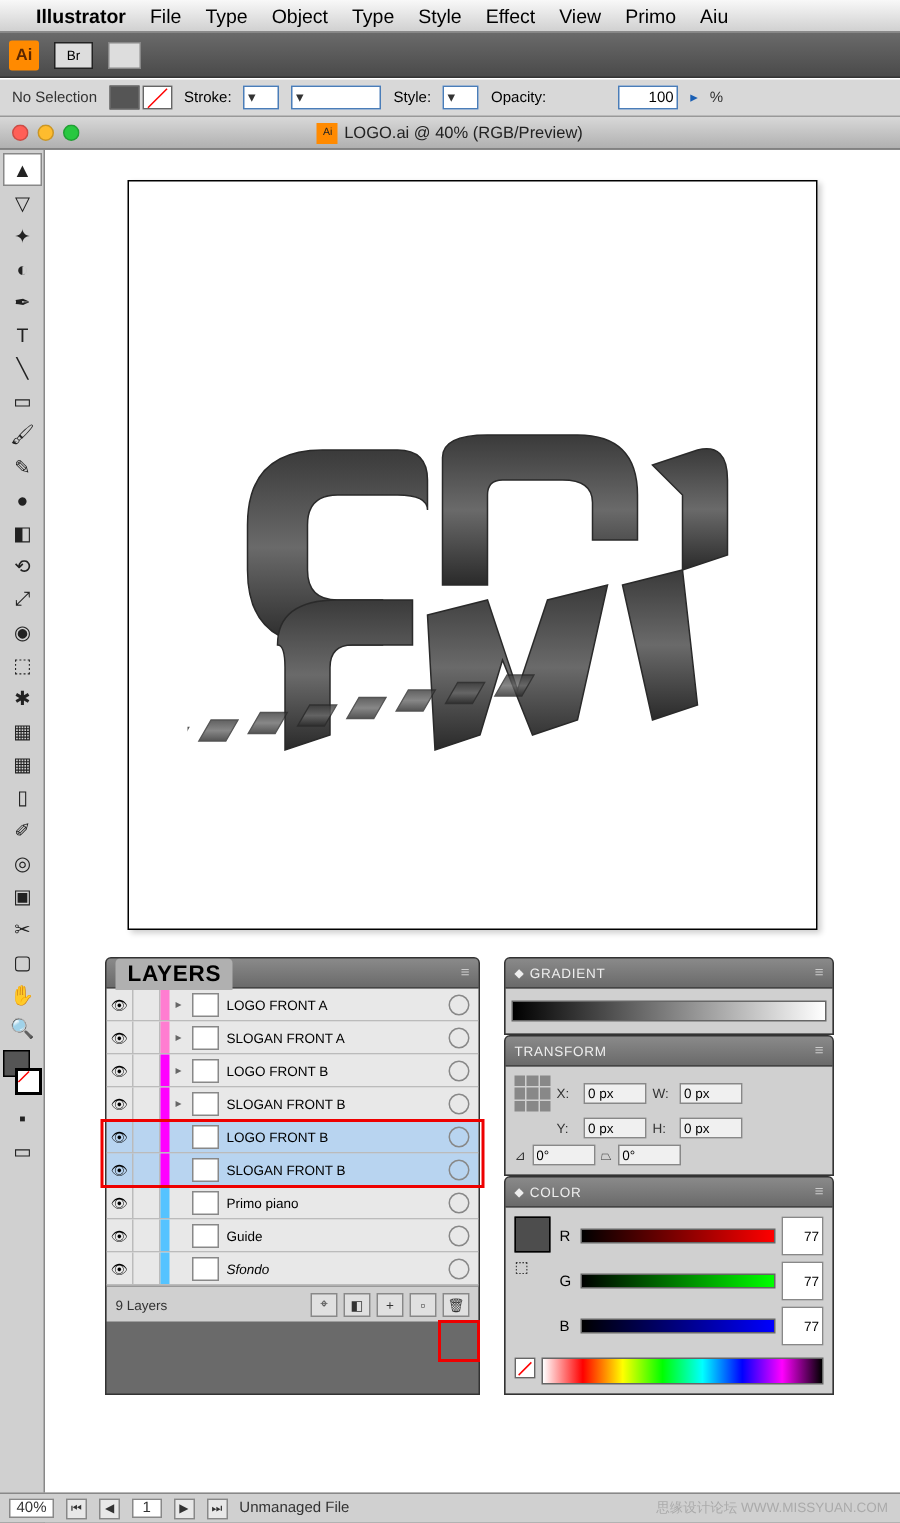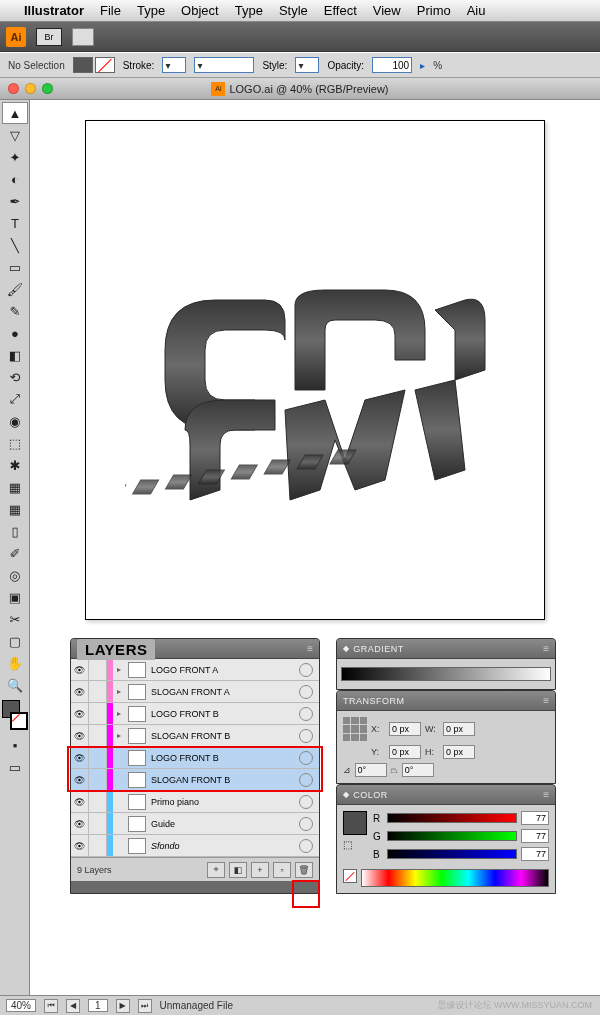--- a/index.html
+++ b/index.html
@@ -19,21 +19,21 @@
 
 .options-bar { height: 26px; background: #d8d8d8; border-top: 1px solid #fff; border-bottom: 1px solid #999; display: flex; align-items: center; padding: 0 8px; gap: 8px; font-size: 10px; color: #333; }
 .options-bar .sel { white-space: nowrap; }
 .swatch-pair { display: flex; gap: 2px; }
 .swatch { width: 20px; height: 16px; border: 1px solid #666; }
 .swatch.fill { background: #555; }
 .swatch.none { background: #fff; position: relative; }
 .swatch.none::after { content: ""; position: absolute; left: 0; right: 0; top: 50%; border-top: 1px solid red; transform: rotate(-45deg); }
 .opt-label { font-size: 10px; color: #000; }
 .opt-dropdown { height: 16px; background: #fff; border: 1px solid #4a7db8; font-size: 10px; padding: 0 2px; display: flex; align-items: center; min-width: 24px; }
-.opt-input { width: 40px; height: 16px; background: #fff; border: 1px solid #4a7db8; font-size: 10px; text-align: right; padding-right: 2px; }
+.opt-input { width: 40px; height: 16px; background: #fff; border: 1px solid #4a7db8; font-size: 10px; text-align: right; padding-right: 2px; margin-left: 40px; }
 .pct { font-size: 10px; }
 
 
 .doc-titlebar { height: 22px; background: linear-gradient(#d8d8d8, #b0b0b0); display: flex; align-items: center; justify-content: center; position: relative; border-bottom: 1px solid #888; }
 .traffic-lights { position: absolute; left: 8px; display: flex; gap: 6px; }
 .tl { width: 11px; height: 11px; border-radius: 50%; border: 1px solid rgba(0,0,0,0.2); }
 .tl.red { background: #ff5f57; }
 .tl.yellow { background: #febc2e; }
 .tl.green { background: #28c840; }
 .doc-title { font-size: 11px; color: #222; display: flex; align-items: center; gap: 4px; }
@@ -82,29 +82,29 @@
 
 .red-box { position: absolute; border: 2px solid #e00; pointer-events: none; }
 
 
 .right-panels { width: 220px; display: flex; flex-direction: column; gap: 0; }
 .gradient-panel .panel-body { padding: 4px; height: 30px; display: flex; align-items: center; }
 .gradient-bar { flex: 1; height: 14px; background: linear-gradient(90deg, #000, #fff); border: 1px solid #666; }
 .transform-panel .panel-body { padding: 6px; display: flex; flex-direction: column; gap: 4px; }
 .tf-row { display: flex; align-items: center; gap: 4px; font-size: 9px; color: #333; }
 .tf-row .lbl { width: 14px; }
-.tf-row input { width: 32px; height: 14px; font-size: 9px; border: 1px solid #888; background: #f0f0f0; padding: 0 2px; }
+.tf-row input { width: 42px; height: 14px; font-size: 9px; border: 1px solid #888; background: #f0f0f0; padding: 0 2px; }
 .ref-grid { width: 24px; height: 24px; display: grid; grid-template-columns: repeat(3,1fr); grid-template-rows: repeat(3,1fr); gap: 1px; }
 .ref-grid div { background: #888; }
 .color-panel .panel-body { padding: 6px; }
 .color-row { display: flex; align-items: center; gap: 4px; margin-bottom: 4px; }
 .color-slider { flex: 1; height: 10px; background: linear-gradient(90deg, #000, #f00); border: 1px solid #666; position: relative; }
 .color-slider.g { background: linear-gradient(90deg, #000, #0f0); }
 .color-slider.b { background: linear-gradient(90deg, #000, #00f); }
-.color-val { width: 28px; height: 14px; font-size: 9px; border: 1px solid #888; background: #fff; text-align: right; padding-right: 2px; }
+.color-val { width: 28px; height: 26px; font-size: 9px; border: 1px solid #888; background: #fff; text-align: right; padding-right: 2px; }
 .spectrum { height: 18px; background: linear-gradient(90deg, #fff, #f00, #ff0, #0f0, #0ff, #00f, #f0f, #000); border: 1px solid #666; margin-top: 4px; }
 .color-swatch-big { width: 24px; height: 24px; background: #4d4d4d; border: 1px solid #000; }
 
 
 .status-bar { position: absolute; bottom: 0; left: 0; right: 0; height: 20px; background: #d0d0d0; border-top: 1px solid #888; display: flex; align-items: center; padding: 0 6px; font-size: 10px; color: #333; gap: 8px; }
 .status-bar .zoom { border: 1px solid #888; padding: 0 4px; background: #fff; }
 .status-bar .nav-btn { width: 14px; height: 14px; border: 1px solid #888; background: #e8e8e8; display: flex; align-items: center; justify-content: center; font-size: 8px; }
 .watermark { position: absolute; right: 8px; color: #aaa; font-size: 9px; }
 </style>
 </head>

